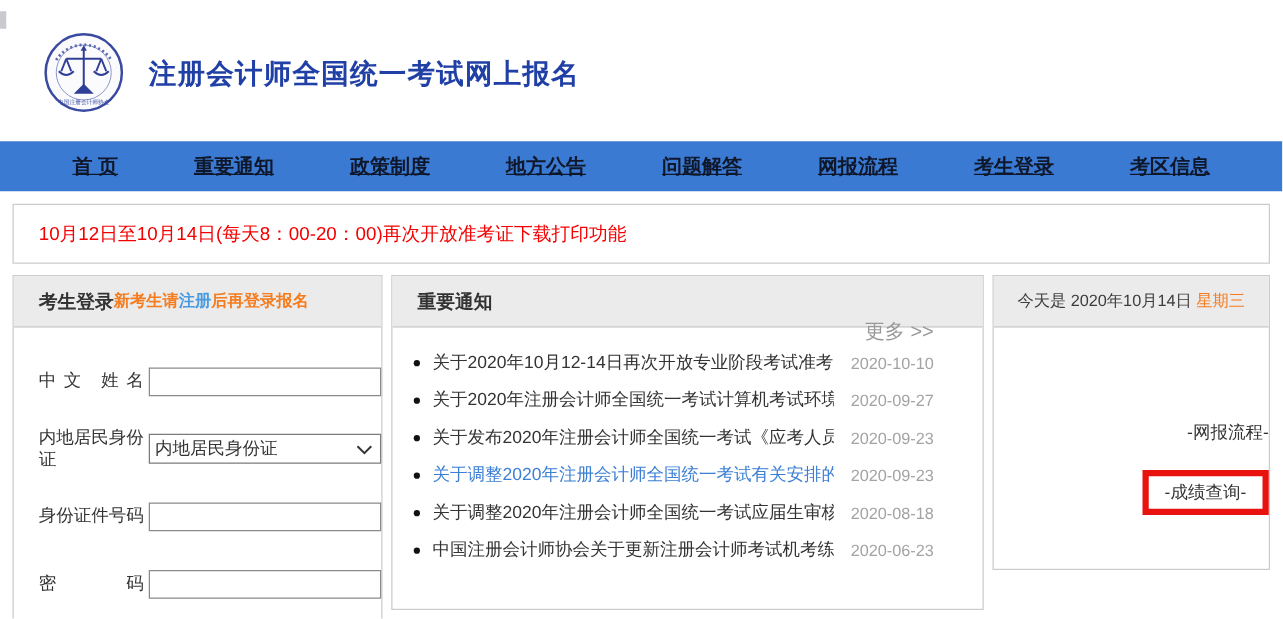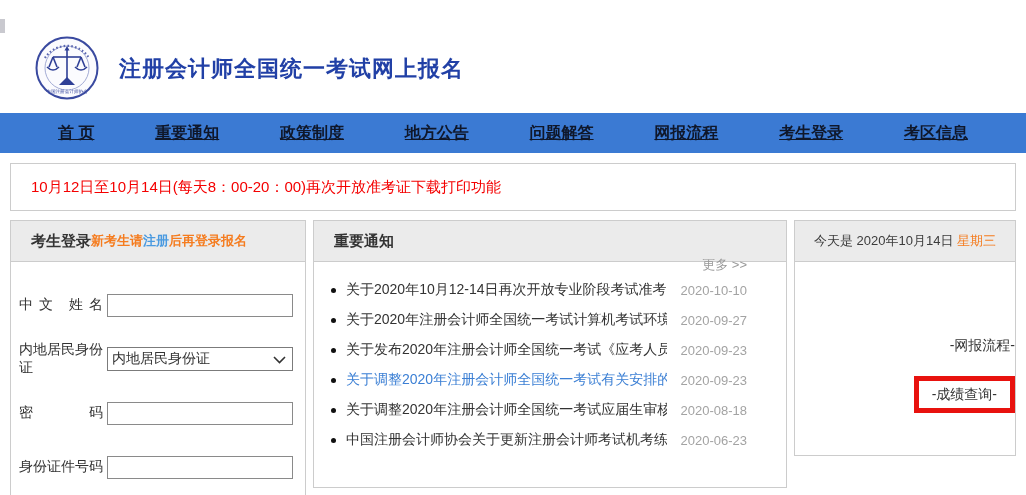--- a/index.html
+++ b/index.html
@@ -1,21 +1,21 @@
 <!DOCTYPE html>
 <html><head>
 <meta charset="utf-8">
 <style>
   * { margin:0; padding:0; box-sizing:border-box; }
   html,body { background:#fff; }
   body { font-family:"Liberation Sans","DejaVu Sans",sans-serif; color:#333; }
   #app { position:relative; width:1026px; height:495px; background:#fff; overflow:hidden; }
 
   
-  .site-header { position:absolute; left:0; top:10px; width:944px; height:113px; background:#fff; }
+  .site-header { position:absolute; left:0; top:0; width:944px; height:113px; background:#fff; }
   .corner-mark { position:absolute; left:0; top:9px; width:5px; height:14px; background:#c9c9cf; }
   .logo { position:absolute; left:31px; top:26px; width:72px; height:64px; }
   .site-title { position:absolute; left:119px; top:44px; font-size:22px; font-weight:bold;
                 color:#2140a6; letter-spacing:1px; white-space:nowrap; }
 
   
   .nav { position:absolute; left:0; top:113px; width:1026px; height:40px; background:#3b7ad3;
          display:flex; align-items:center; justify-content:space-between; padding:0 58px; }
   .nav-item { color:#0f172a; font-size:16px; font-weight:bold; white-space:nowrap; cursor:pointer;text-decoration:underline; }
 
@@ -29,41 +29,41 @@
   .panel-header { height:41px; background:#ebebeb; border-bottom:1px solid #ccc;
                   display:flex; align-items:center; }
 
   
   .login-panel { left:10px; width:296px; height:300px; }
   .login-panel .panel-header { padding:0 8px 0 20px; }
   .login-title { font-size:15px; font-weight:bold; color:#333; white-space:nowrap; }
   .login-hint { font-size:13px; font-weight:bold; color:#f57c1f; white-space:nowrap; }
   .login-hint .reg-link { color:#4a9ae0; cursor:pointer; }
   .login-form { padding-top:26px; }
-  .form-row { display:flex; align-items:center; margin:0 0 20px 8px; height:34px; }
+  .form-row { display:flex; align-items:center; margin:0 0 20px 8px; height:34px;justify-content:flex-end; }
   .form-label { display:inline-block; width:84px; font-size:14px; color:#333;
                 text-align:justify; text-align-last:justify; }
   .form-input { width:186px; height:23px; margin-left:4px; border:1px solid #8a8a8a;
                 background:#fff; font-size:14px; padding:0 4px; outline:none; }
   .form-select { position:relative; width:186px; height:24px; margin-left:4px;
                  border:1px solid #7b7b7b; background:#fff; display:flex; align-items:center;
                  font-size:14px; padding:0 4px; cursor:pointer; }
   .form-select .chev { position:absolute; right:6px; top:8px; }
   .login-actions { display:flex; align-items:flex-end; margin-left:93px; margin-top:22px; }
   .login-btn { width:58px; height:27px; background:#2d74d0; color:#fef9c3; border:none;
                font-size:16px; cursor:pointer; font-family:inherit; }
   .mini-link { font-size:13px; color:#2b46cc; text-decoration:underline; cursor:pointer; }
   .mini-link.reg { margin-left:17px; }
   .mini-link.forgot { margin-left:21px; font-size:14px; }
 
   
   .notices-panel { left:313px; width:474px; height:268px; }
   .notices-panel .panel-header { justify-content:space-between; padding:0 39px 0 20px; }
   .notices-title { font-size:15px; font-weight:bold; color:#333; }
-  .more-link { font-size:13px; color:#999; cursor:pointer;margin-top:48px; }
+  .more-link { font-size:16px; color:#999; cursor:pointer;margin-top:48px; }
   .notice-list { padding-top:13px; }
   .notice-item { display:flex; align-items:center; height:30px; padding:0 39px 0 17px; cursor:pointer; }
   .bullet { width:5px; height:5px; border-radius:50%; background:#111; flex:0 0 5px; margin-right:10px; }
   .notice-item-title { flex:1; font-size:14px; color:#333; white-space:nowrap; overflow:hidden; }
   .notice-item.hl .notice-item-title { color:#3b7fd4; }
   .notice-item-date { width:80px; text-align:right; font-size:13px; color:#a3a3a3; }
 
   
   .side-panel { left:794px; width:222px; height:236px; }
   .side-panel .panel-header { justify-content:center; }
@@ -130,26 +130,26 @@
       <div class="form-row">
         <span class="form-label">内地居民身份证</span>
         <div class="form-select">
           <span>内地居民身份证</span>
           <svg class="chev" width="13" height="8" viewBox="0 0 13 8">
             <polyline points="1,1 6.5,6.5 12,1" fill="none" stroke="#333" stroke-width="1.6"></polyline>
           </svg>
         </div>
       </div>
       <div class="form-row">
+        <span class="form-label">身份证件号码</span>
+        <input class="form-input" type="text" style="">
+      </div>
+      <div class="form-row">
         <span class="form-label">密 码</span>
         <input class="form-input" type="password" style="">
-      </div>
-      <div class="form-row">
-        <span class="form-label">身份证件号码</span>
-        <input class="form-input" type="text" style="">
       </div>
       <div class="login-actions">
         <button class="login-btn">登录</button>
         <span class="mini-link reg">注册</span>
         <span class="mini-link forgot">忘记密码</span>
       </div>
     </div>
   </div>
 
   <div class="panel notices-panel">

